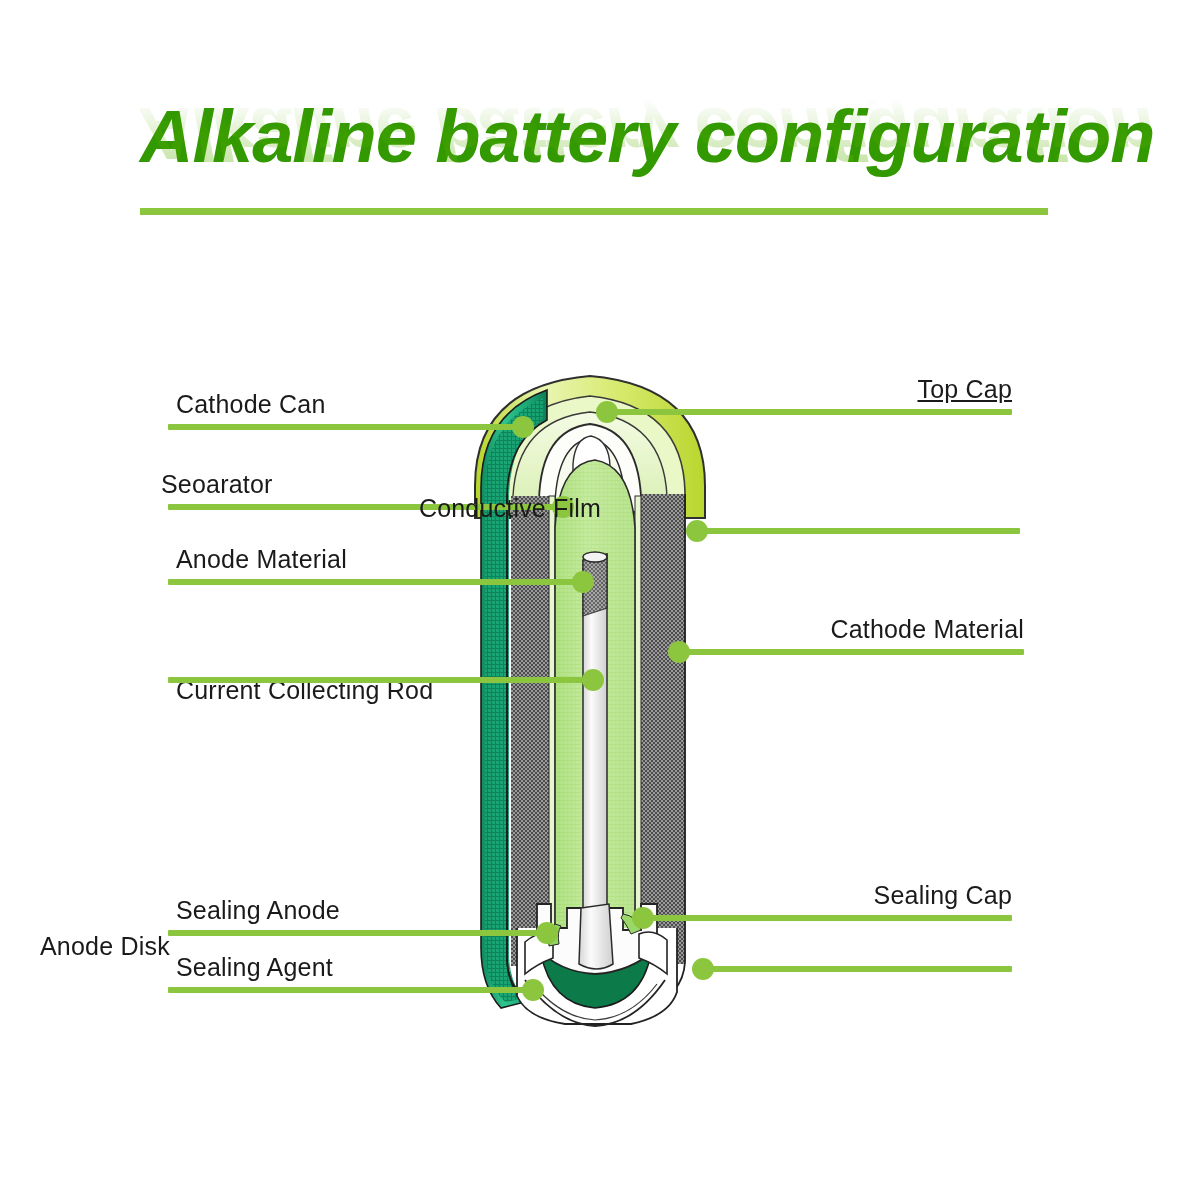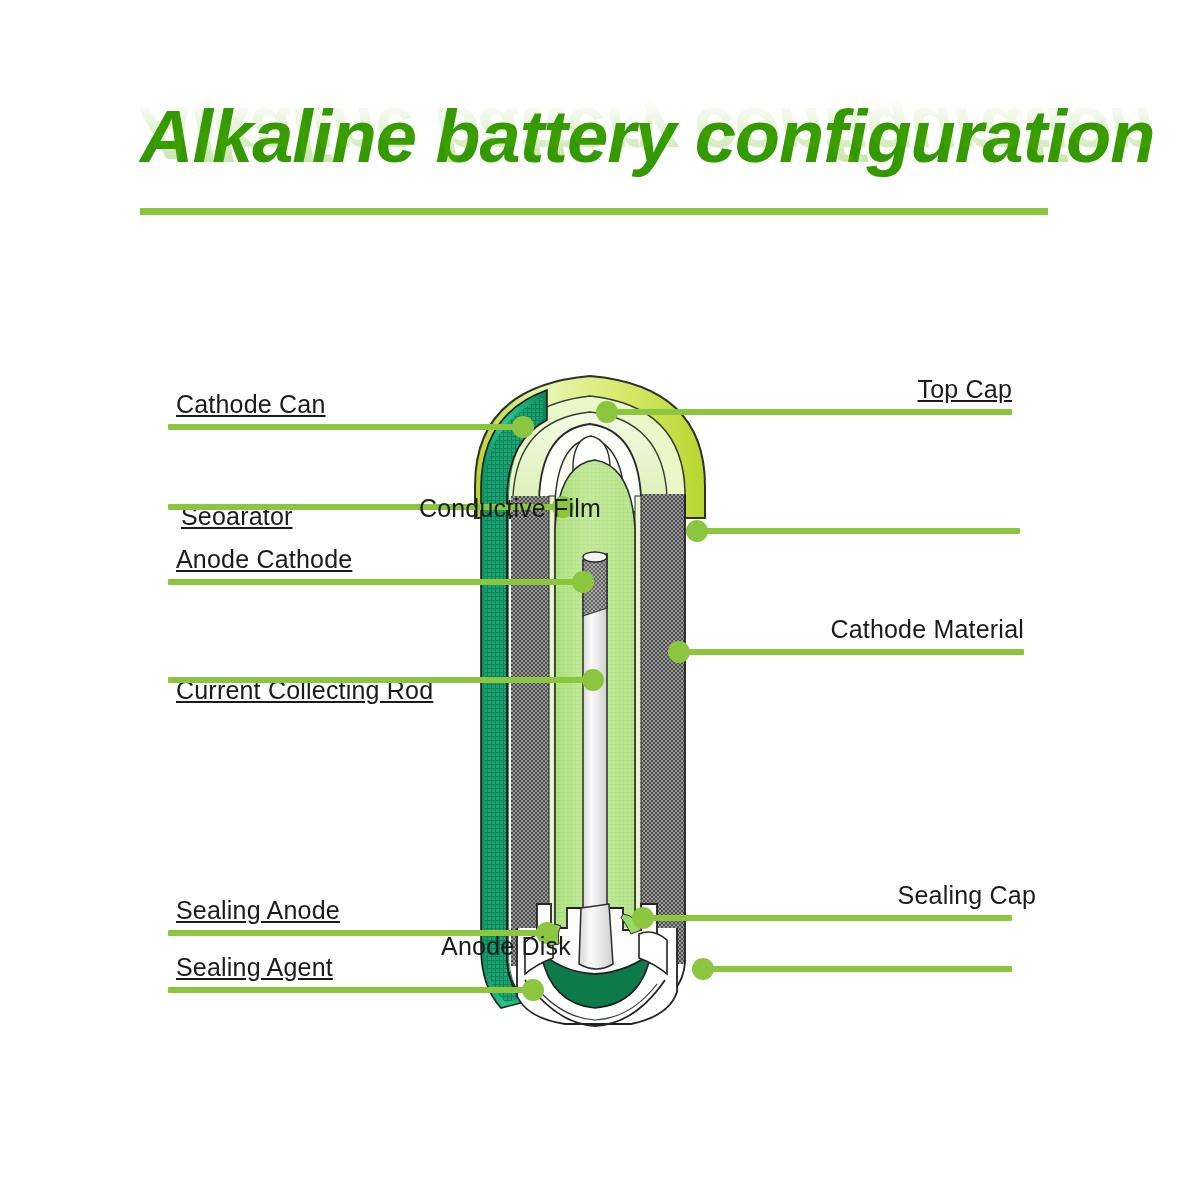--- a/index.html
+++ b/index.html
@@ -43,21 +43,21 @@
   }
 
   
   .label{
     position:absolute;
     font-size:25px;
     color:#1a1a1a;
     white-space:nowrap;
     letter-spacing:.2px;
   }
-  .label.left{text-align:left;text-decoration:underline;}
+  .label.left{text-align:left;}
   .label.right{text-align:right;}
 
   .leader{
     position:absolute;height:6px;background:#8CC63F;border-radius:1px;
   }
   .leader-dot{
     position:absolute;width:22px;height:22px;border-radius:50%;
     background:#8CC63F;
   }
 
@@ -187,24 +187,24 @@
         <path d="M168 546 Q182 548 186 562 L176 566 Q170 554 166 550 Z" fill="#9bd86a" stroke="#2b2b2b" stroke-width="1"></path>
         <path d="M100 556 Q92 566 94 578 L104 576 Q102 564 106 558 Z" fill="#8fd35f" stroke="#2b2b2b" stroke-width="1"></path>
       </g>
     </svg>
   </div>
 
   <div id="left-labels">
       <div class="label left" style="top: 390px; left: 176px;">Cathode Can</div>
       <div class="leader" style="left: 168px; top: 424px; width: 358px;"></div>
       <div class="leader-dot" style="left: 512px; top: 416px;"></div>
-      <div class="label left" style="top: 470px; left: 181px; margin-top: 32px;">Seoarator</div>
+      <div class="label left" style="top: 470px; left: 161px;">Seoarator</div>
       <div class="leader" style="left: 168px; top: 504px; width: 398px;"></div>
       <div class="leader-dot" style="left: 552px; top: 496px;"></div>
-      <div class="label left" style="top: 545px; left: 176px;">Anode Cathode</div>
+      <div class="label left" style="top: 545px; left: 176px;">Anode Material</div>
       <div class="leader" style="left: 168px; top: 579px; width: 418px;"></div>
       <div class="leader-dot" style="left: 572px; top: 571px;"></div>
       <div class="label left" style="top: 676px; left: 176px;">Current Collecting Rod</div>
       <div class="leader" style="left: 168px; top: 677px; width: 428px;"></div>
       <div class="leader-dot" style="left: 582px; top: 669px;"></div>
       <div class="label left" style="top: 896px; left: 176px;">Sealing Anode</div>
       <div class="leader" style="left: 168px; top: 930px; width: 382px;"></div>
       <div class="leader-dot" style="left: 536px; top: 922px;"></div>
       <div class="label left" style="top: 953px; left: 176px;">Sealing Agent</div>
       <div class="leader" style="left: 168px; top: 987px; width: 368px;"></div>
@@ -214,21 +214,21 @@
   <div id="right-labels">
       <div class="label right" style="top: 375px; left: 0px; width: 1012px; text-align: right; text-decoration: underline;">Top Cap</div>
       <div class="leader" style="left: 600px; top: 409px; width: 412px;"></div>
       <div class="leader-dot" style="left: 596px; top: 401px;"></div>
       <div class="label right" style="top: 494px; left: 0px; width: 1020px; text-align: center;">Conductive Film</div>
       <div class="leader" style="left: 690px; top: 528px; width: 330px;"></div>
       <div class="leader-dot" style="left: 686px; top: 520px;"></div>
       <div class="label right" style="top: 615px; left: 0px; width: 1024px; text-align: right;">Cathode Material</div>
       <div class="leader" style="left: 672px; top: 649px; width: 352px;"></div>
       <div class="leader-dot" style="left: 668px; top: 641px;"></div>
-      <div class="label right" style="top: 881px; left: 0px; width: 1012px; text-align: right; margin-left: 24px;">Sealing Cap</div>
+      <div class="label right" style="top: 881px; left: 0px; width: 1012px; text-align: right;">Sealing Cap</div>
       <div class="leader" style="left: 636px; top: 915px; width: 376px;"></div>
       <div class="leader-dot" style="left: 632px; top: 907px;"></div>
-      <div class="label right" style="top: 932px; left: 0px; width: 1012px; text-align: center;">Anode Disk</div>
+      <div class="label right" style="top: 932px; left: 0px; width: 1012px; text-align: left; padding-left: 40px;">Anode Disk</div>
       <div class="leader" style="left: 696px; top: 966px; width: 316px;"></div>
       <div class="leader-dot" style="left: 692px; top: 958px;"></div>
     </div>
 
 </div>
 
 </body></html>

